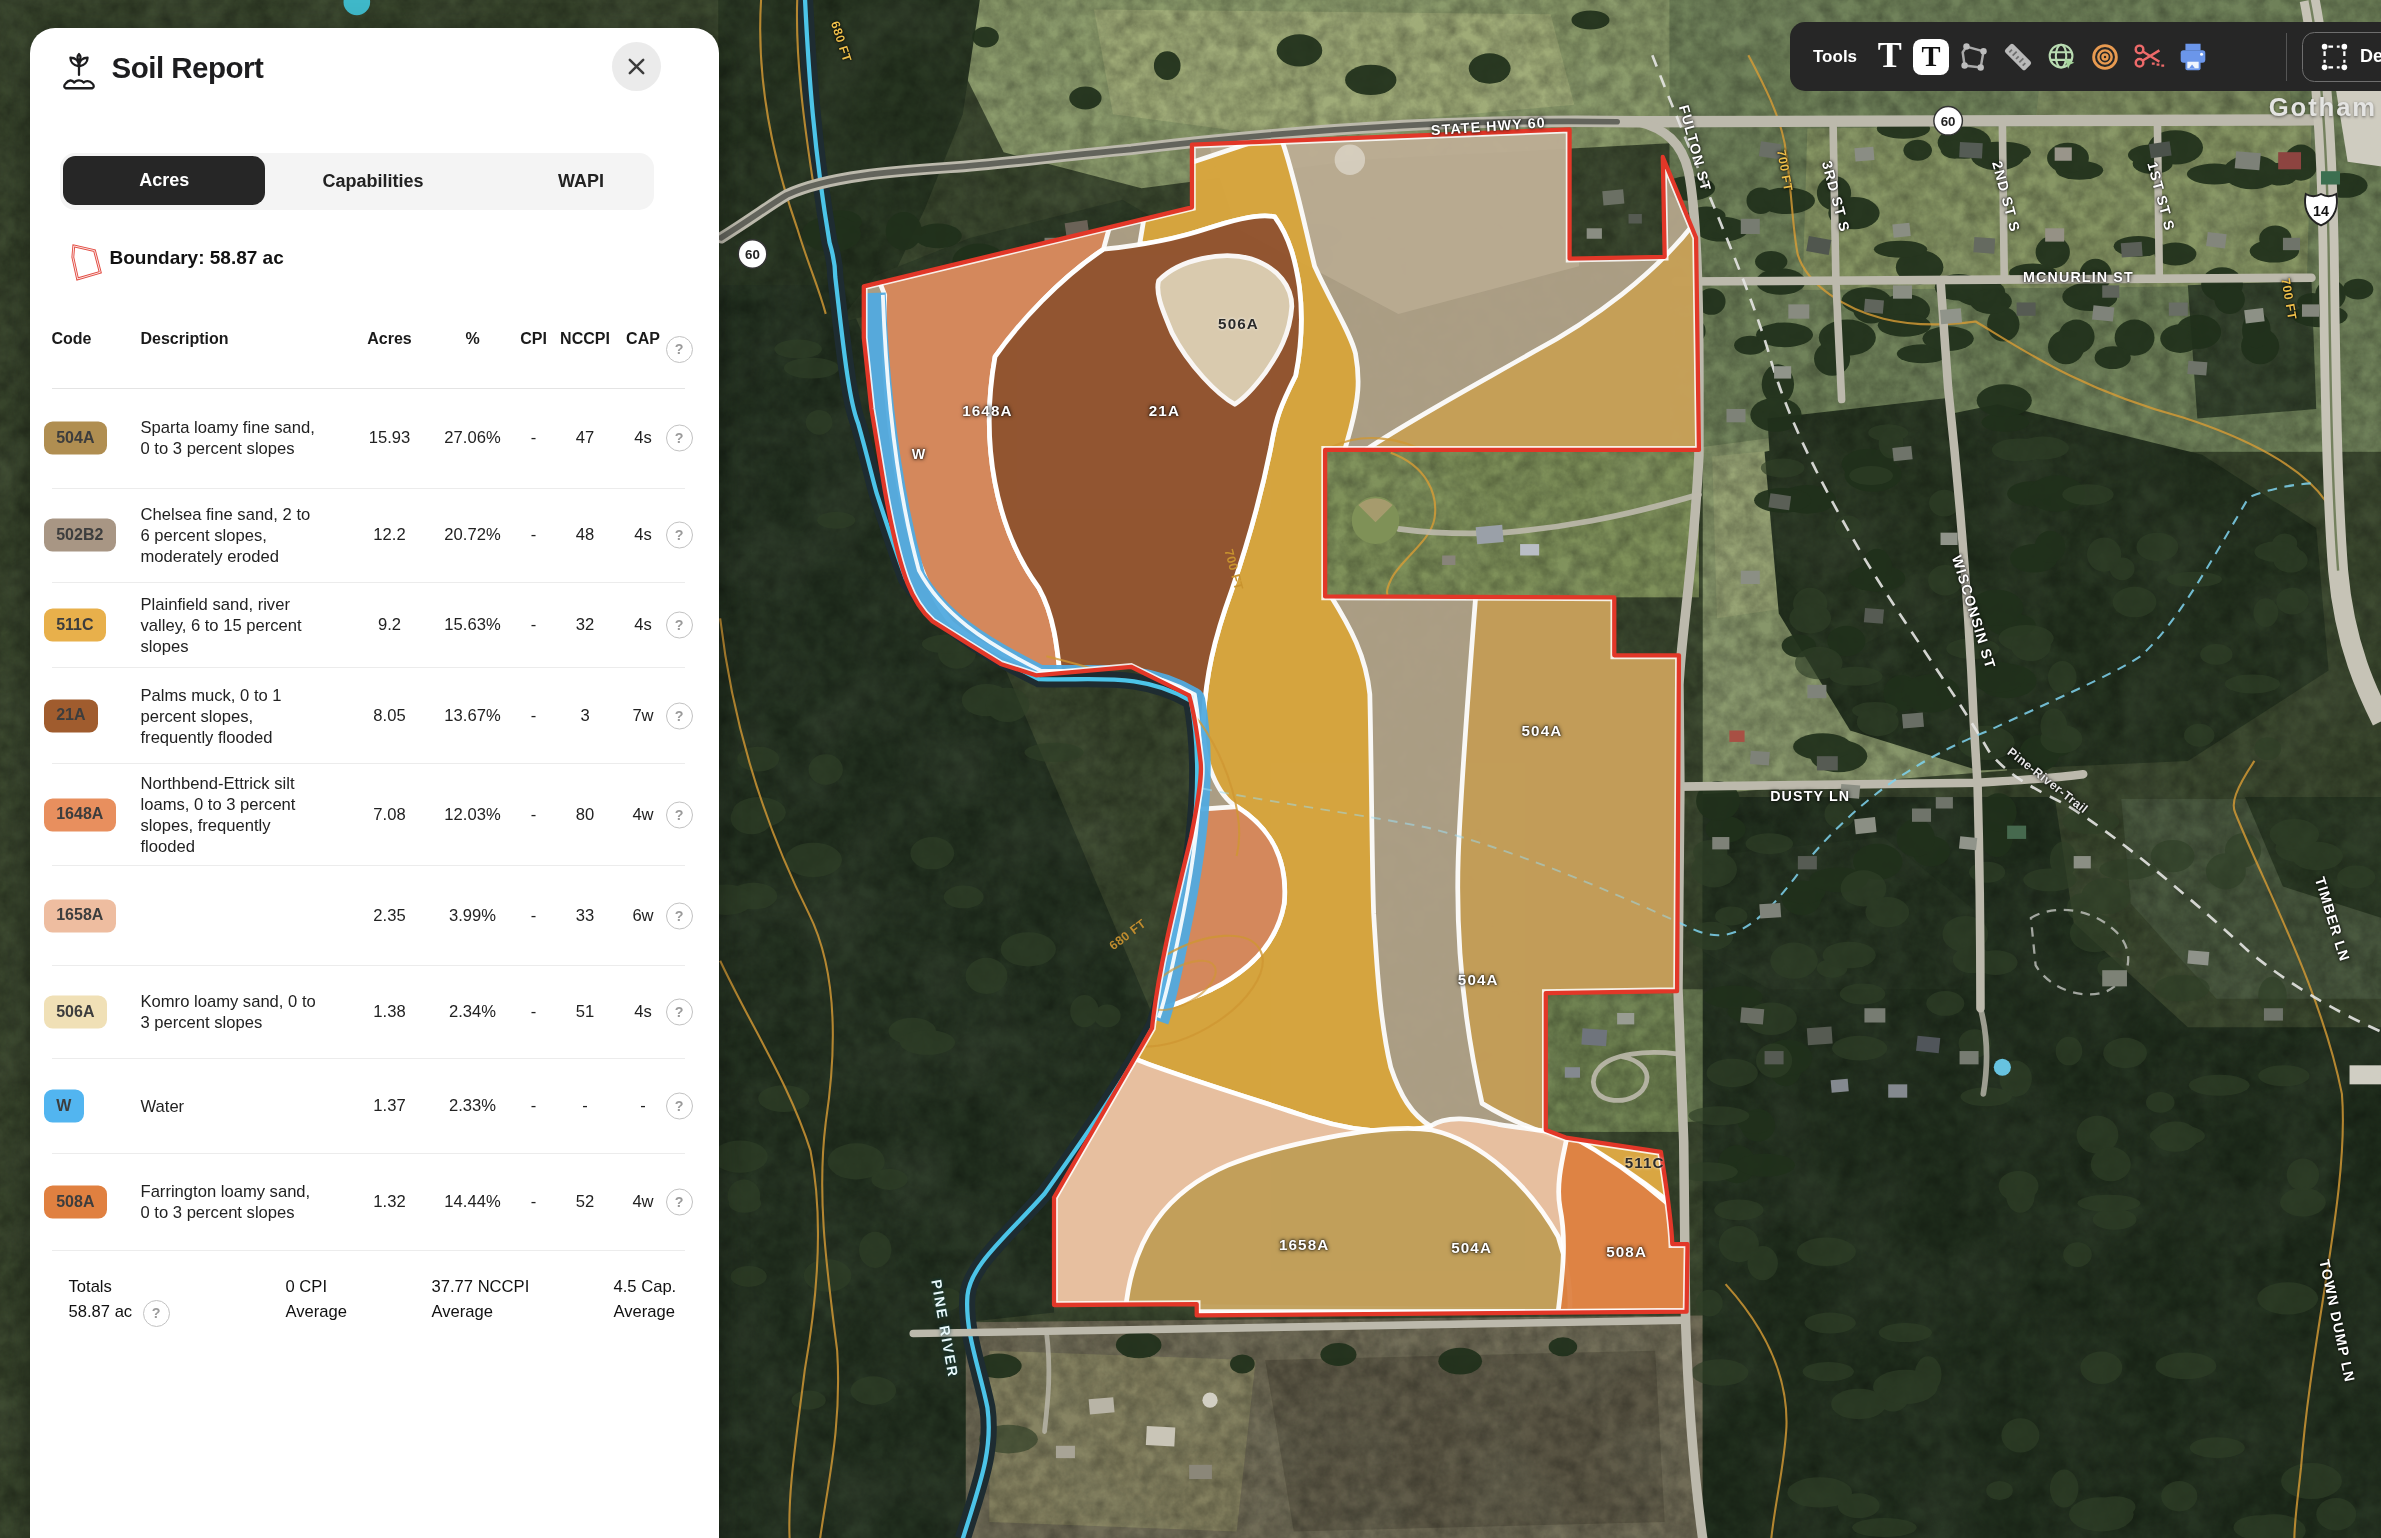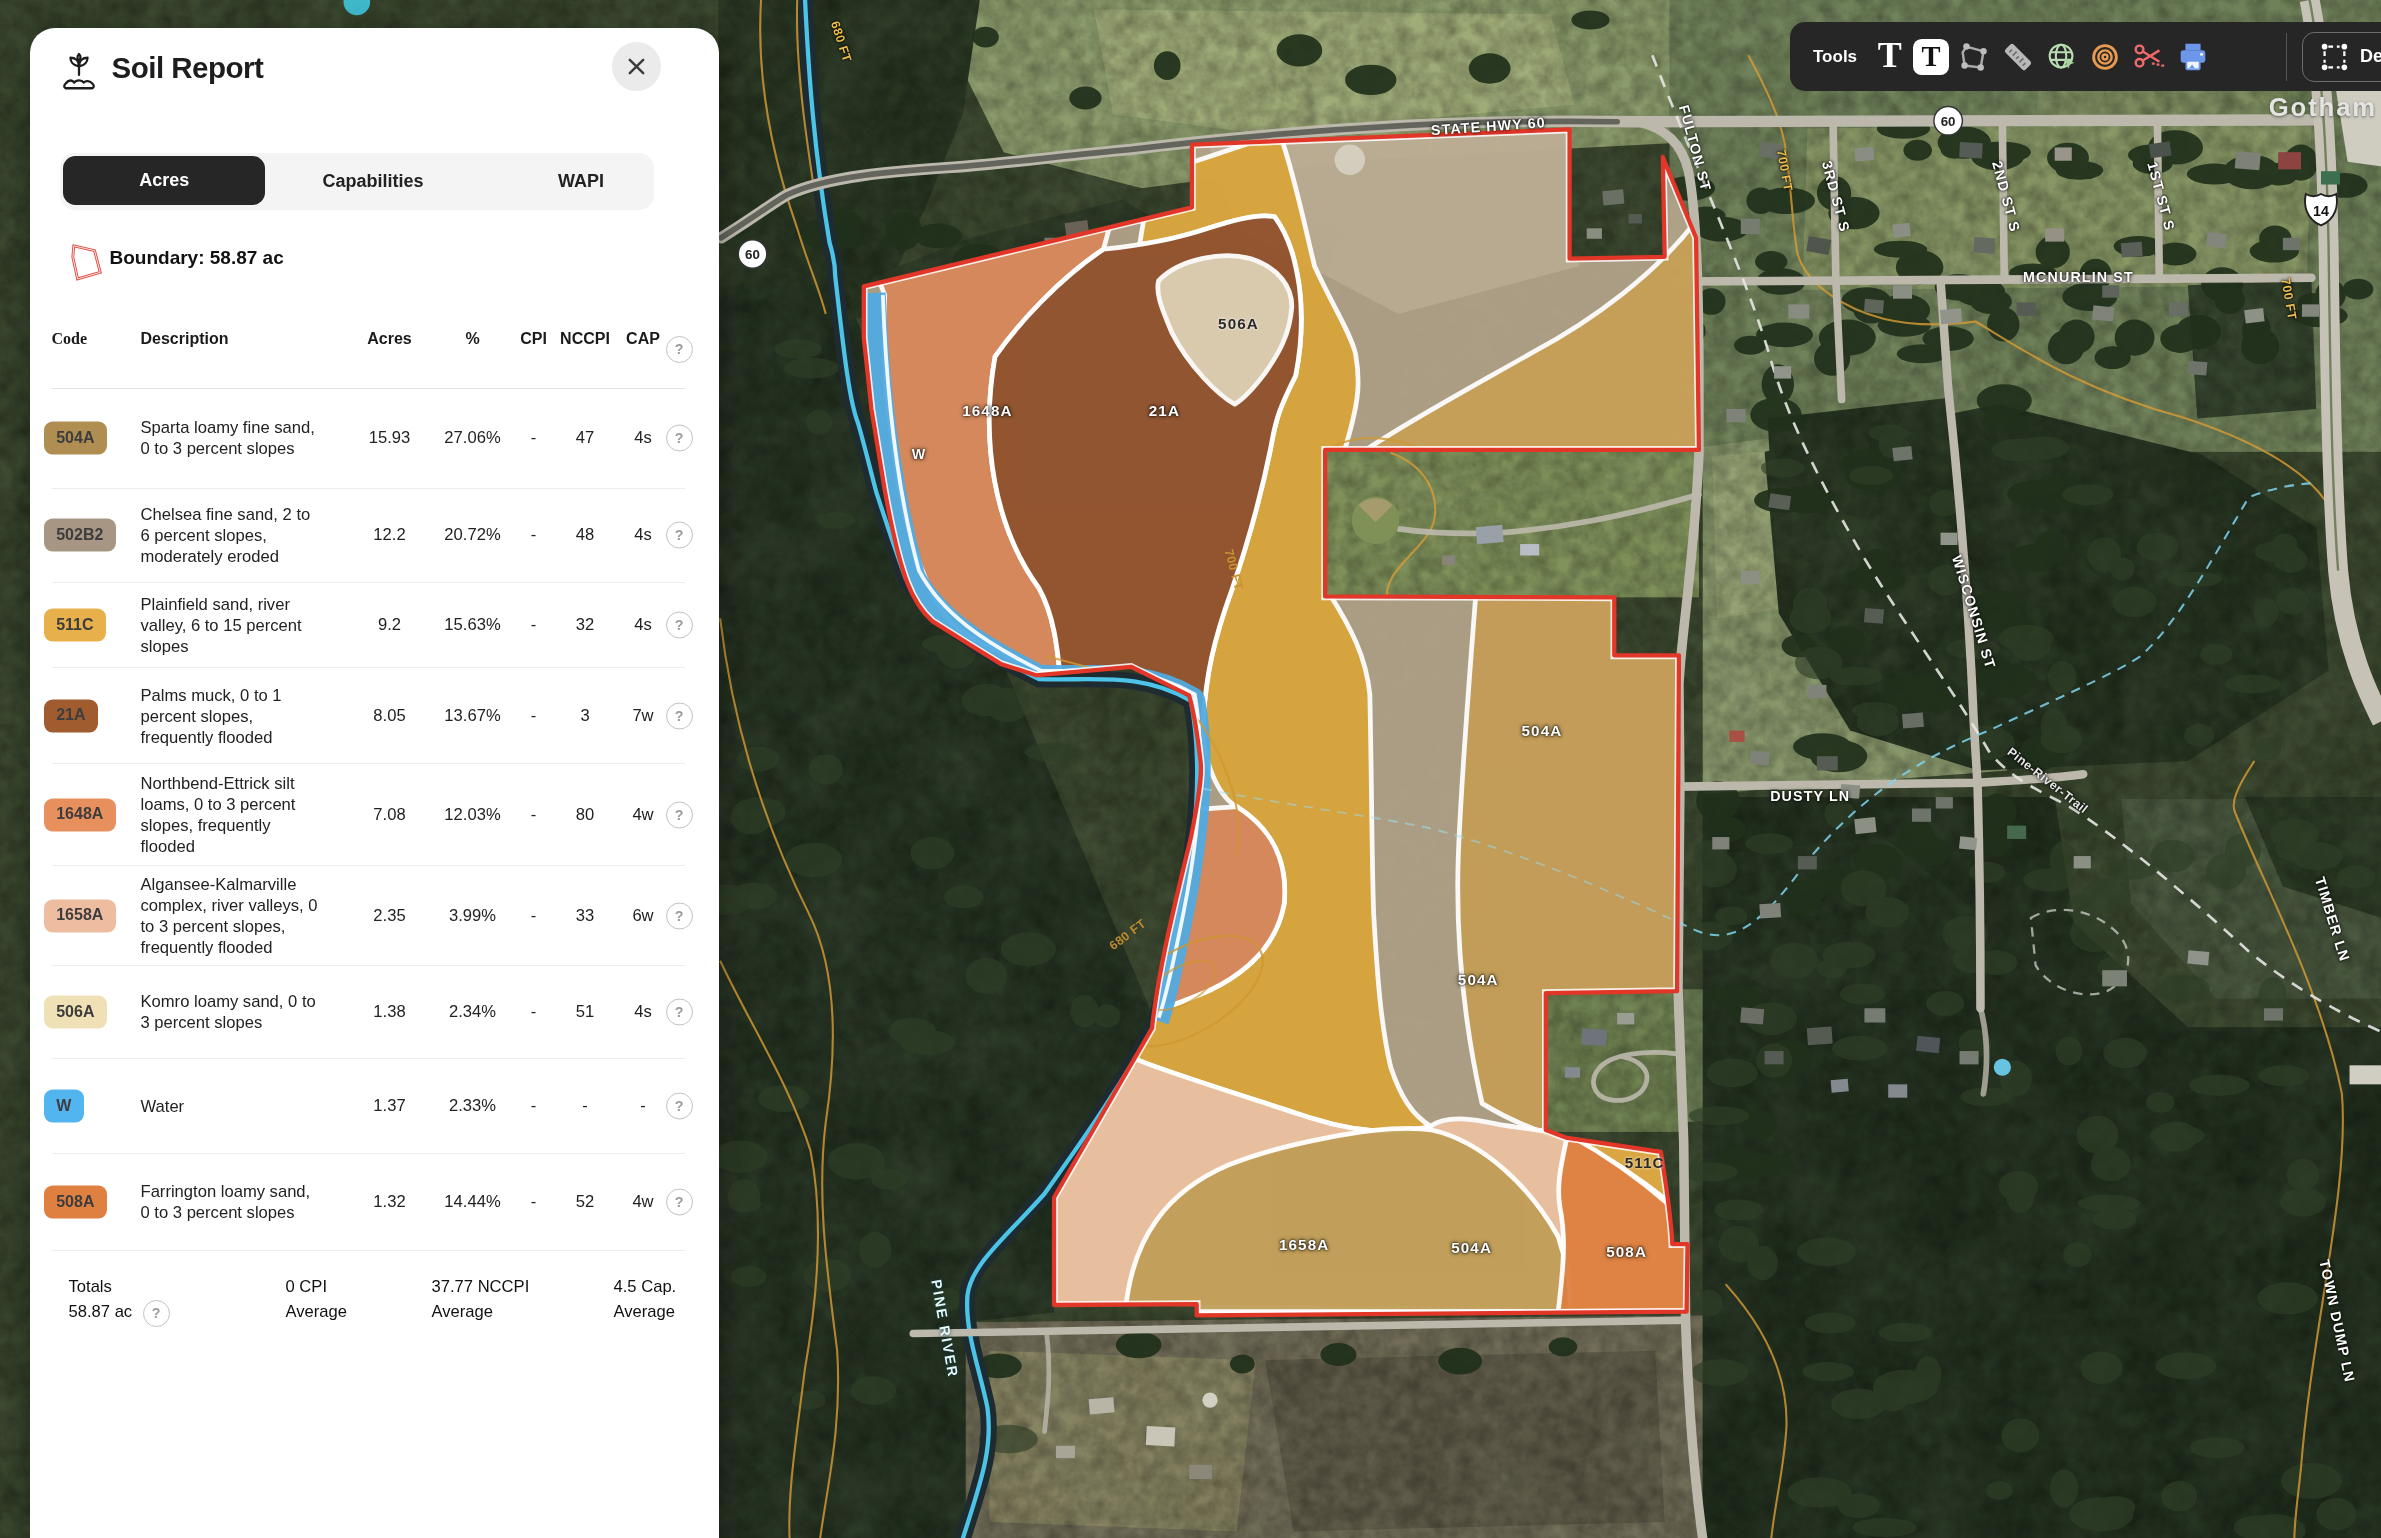--- a/index.html
+++ b/index.html
@@ -792,21 +792,21 @@
  </div>
 
  <div id="brow">
   <svg width="34" height="42" viewBox="0 0 36 44">
           <path d="M4,6 L26,11 L32,34 L8,41 L3,18 Z" fill="none" stroke="#e24a40" stroke-width="3"></path>
           <path d="M4,6 L26,11 L32,34 L8,41 L3,18 Z" fill="none" stroke="#ffffff" stroke-width="1" opacity="0.9"></path>
         </svg>
   <span id="btext">Boundary: 58.87 ac</span>
  </div>
 
- <div class="hdr" style="left:22px;font-family:Liberation Serif, serif;">Code</div>
+ <div class="hdr" style="left:22px;">Code</div>
  <div class="hdr" style="left:111px;">Description</div>
  <div class="hdr" style="left:317px;width:86px;text-align:center;">Acres</div>
  <div class="hdr" style="left:400px;width:86px;text-align:center;">%</div>
  <div class="hdr" style="left:480px;width:48px;text-align:center;">CPI</div>
  <div class="hdr" style="left:527px;width:57px;text-align:center;">NCCPI</div>
  <div class="hdr" style="left:589px;width:49px;text-align:center;">CAP</div>
  <span class="qm" style="left:636px;top:308px;">?</span>
  <div style="position:absolute;left:22px;right:34px;top:360px;border-bottom:1.4px solid #e4e4e4;"></div>
 
 <div class="row" style="top:360px;height:101px;">
@@ -864,21 +864,20 @@
  <span class="num pct">12.03%</span>
  <span class="num cpi">-</span>
  <span class="num nccpi">80</span>
  <span class="num cap">4w</span>
  <span class="qm rowqm">?</span>
  <div class="sep"></div>
 </div>
 
 <div class="row" style="top:838px;height:100px;">
  <span class="badge" style="background:#eebda0;">1658A</span>
- <span class="desc">Algansee-Kalmarville complex, river valleys, 0 to 3 percent slopes, frequently flooded</span>
  <span class="num acres">2.35</span>
  <span class="num pct">3.99%</span>
  <span class="num cpi">-</span>
  <span class="num nccpi">33</span>
  <span class="num cap">6w</span>
  <span class="qm rowqm">?</span>
  <div class="sep"></div>
 </div>
 
 <div class="row" style="top:938px;height:93px;">

